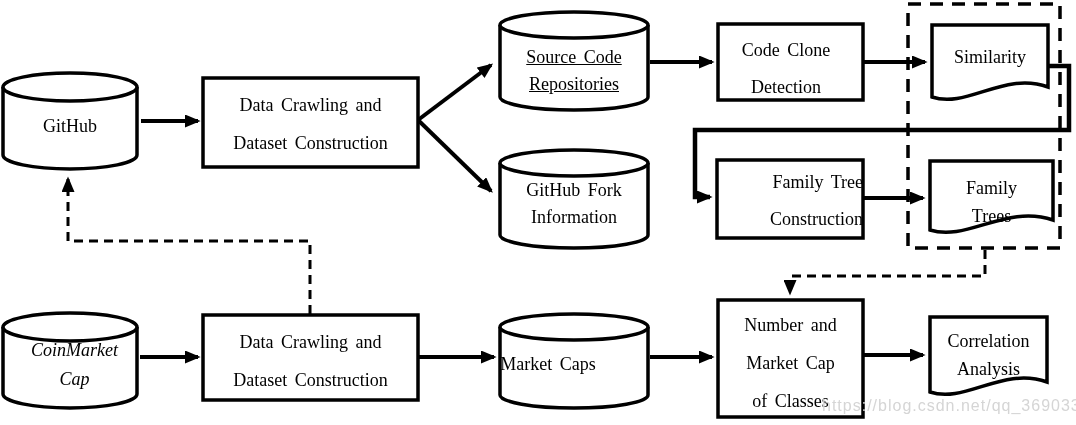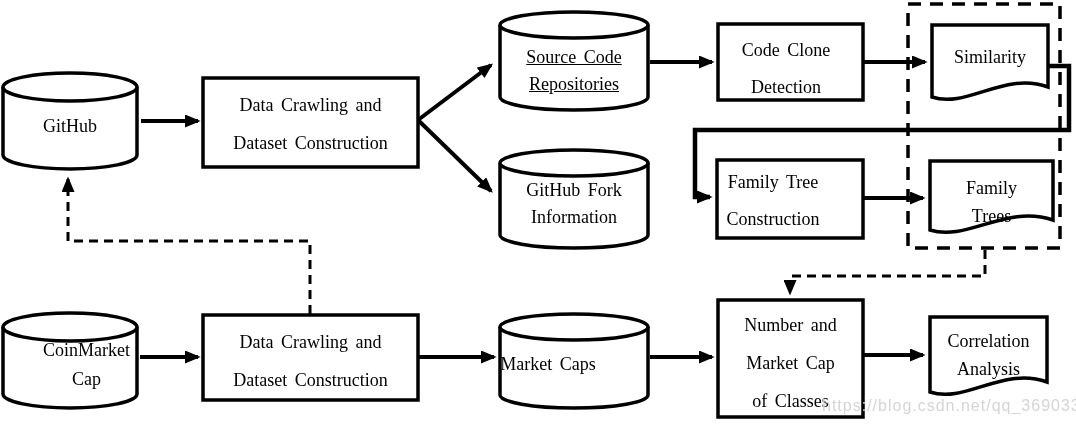--- a/index.html
+++ b/index.html
@@ -12,23 +12,23 @@
     position:absolute; text-align:center; font-size:18px; color:#000;
     word-spacing:3px; white-space:nowrap;
   }
   .lbl span { display:block; }
   #lbl-github      { left:3px;   top:113px; width:134px; line-height:26px;text-align:center; }
   #lbl-dc-top      { left:203px; top:86px;  width:215px; line-height:38px; }
   #lbl-srcrepo     { left:500px; top:44px;  width:148px; line-height:27px;text-decoration:underline; }
   #lbl-fork        { left:498px; top:177px; width:152px; line-height:27px; }
   #lbl-codeclone   { left:718px; top:32px;  width:136px; line-height:37px; }
   #lbl-similarity  { left:932px; top:44px;  width:116px; line-height:26px; }
-  #lbl-ftc         { left:700px; top:164px; width:146px; line-height:37px; }
+  #lbl-ftc         { left:717px; top:164px; width:146px; line-height:37px;text-align:right; }
   #lbl-famtrees    { left:930px; top:174px; width:123px; line-height:28px; }
-  #lbl-coinmarket  { left:12px;   top:336px; width:149px; line-height:29px; }
+  #lbl-coinmarket  { left:0;   top:336px; width:149px; line-height:29px;font-style:italic; }
   #lbl-dc-bottom   { left:203px; top:323px; width:215px; line-height:38px; }
   #lbl-marketcaps  { left:480px; top:351px; width:136px; line-height:26px; }
   #lbl-number      { left:718px; top:306px; width:145px; line-height:38px; }
   #lbl-correlation { left:930px; top:327px; width:117px; line-height:28px; }
   #watermark {
     position:absolute; left:822px; top:397px; width:254px; text-align:left;
     font-family:"Liberation Sans", sans-serif; font-size:16px;
     letter-spacing:1px; color:#d5d5d5; white-space:nowrap;
   }
   .shape  { fill:#ffffff; stroke:#000000; stroke-width:3.5; }

